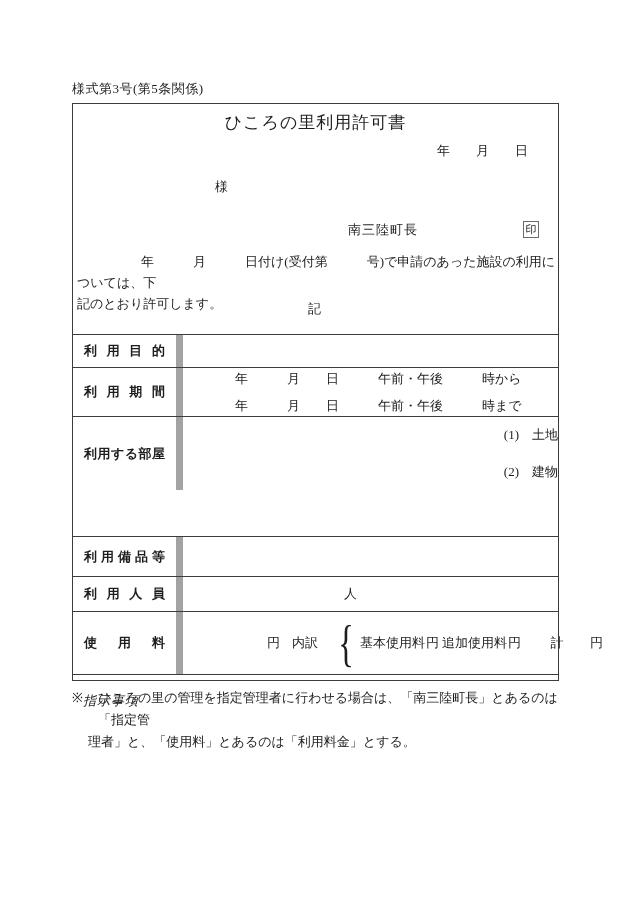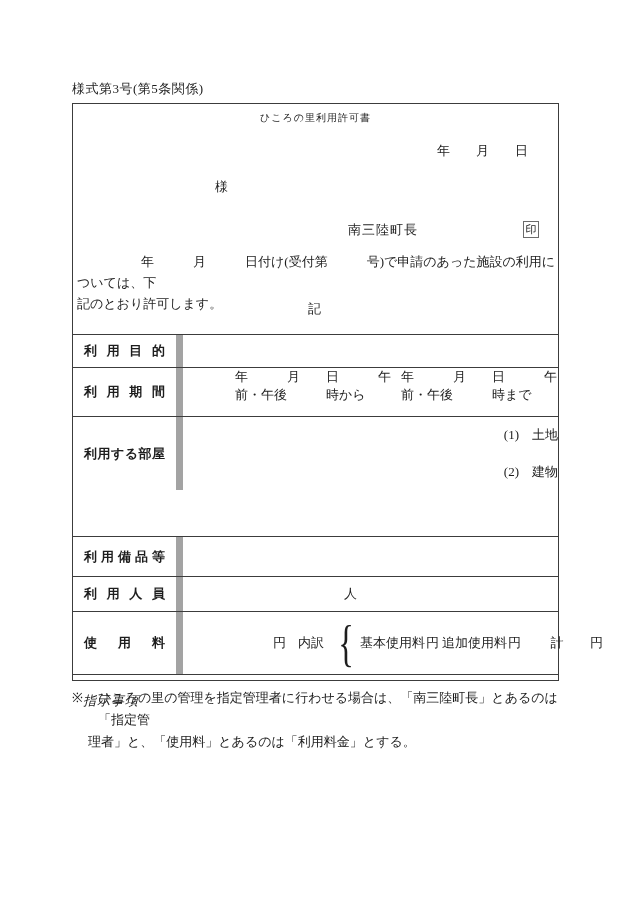--- a/index.html
+++ b/index.html
@@ -15,21 +15,21 @@
     position: absolute; left: 72px; top: 80px;
     letter-spacing: 0.5px;
   }
   .doc-box {
     position: absolute; left: 72px; top: 103px;
     width: 487px; height: 578px;
     border: 1px solid #3c3c3c;
   }
   .doc-title {
     position: absolute; top: 7px; left: 0; right: 0;
-    text-align: center; font-size: 10px; letter-spacing: 1px;
+    text-align: center; font-size: 17px; letter-spacing: 1px;
   }
   .date-line {
     position: absolute; top: 38px; left: 0; right: 30px;
     text-align: right;
   }
   .addressee {
     position: absolute; top: 74px; left: 142px;
   }
   .issuer-row {
     position: absolute; top: 117px; left: 0; right: 0; height: 18px;
@@ -69,35 +69,35 @@
   .valcell { flex: 1 1 auto; position: relative; }
   .r1 { height: 33px; }
   .r2 { height: 49px; }
   .r3 { height: 74px; }
   .r4 { height: 40px; margin-top: 46px; }
   .r5 { height: 35px; }
   .r6 { height: 63px; }
   .r7 { height: 52px; font-style: italic; }
   .v-purpose { display: flex; align-items: center; padding-left: 6px; }
   .v-period {
-    display: flex; flex-direction: row; justify-content: center;
+    display: flex; flex-direction: column; justify-content: center;
     padding-left: 52px; gap: 9px;
   }
   .v-rooms {
     display: flex; flex-direction: column; justify-content: space-between;
     padding: 9px 0 9px 6px;
     align-items: flex-end;
   }
   .v-people { display: flex; align-items: center; justify-content: center; padding-right: 40px; }
   .v-fee {
     display: flex; align-items: center; justify-content: flex-end;
     padding-right: 20px;
   }
   .fee-amount-unit { margin-right: 12px; }
-  .fee-breakdown-label { margin-right: 10px; }
+  .fee-breakdown-label { margin-right: 16px; }
   .fee-brace {
     font-size: 50px; font-weight: 300; line-height: 50px;
     transform: scaleX(0.65);
     margin-right: 2px;
   }
   .fee-items { width: 178px; display: flex; flex-direction: row; gap: 3px; }
   .fee-item { display: flex; justify-content: space-between; }
   .fee-item-name { width: 66px; }
   .fee-item-name.center { text-align: center; }
   .v-instructions { display: flex; align-items: center; padding-left: 10px; letter-spacing: 1px; }

